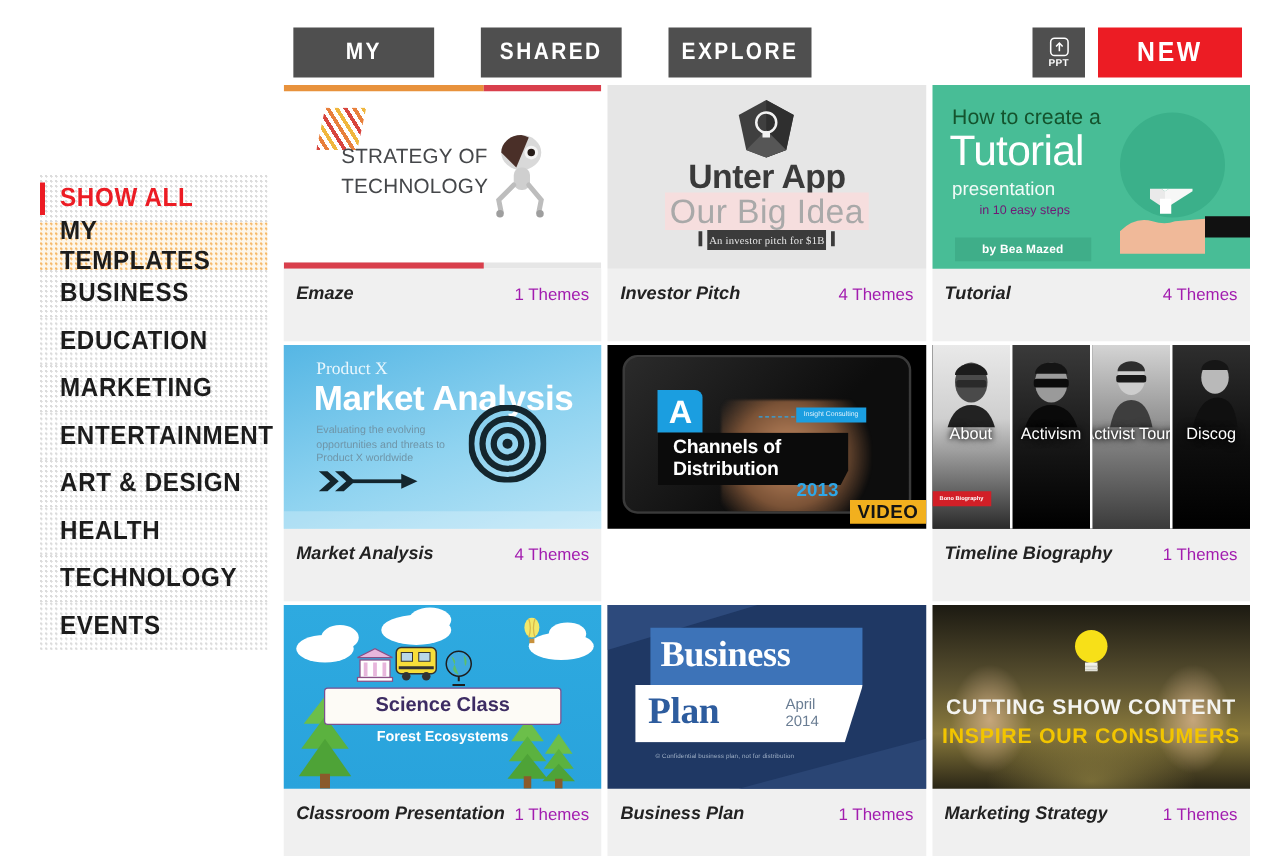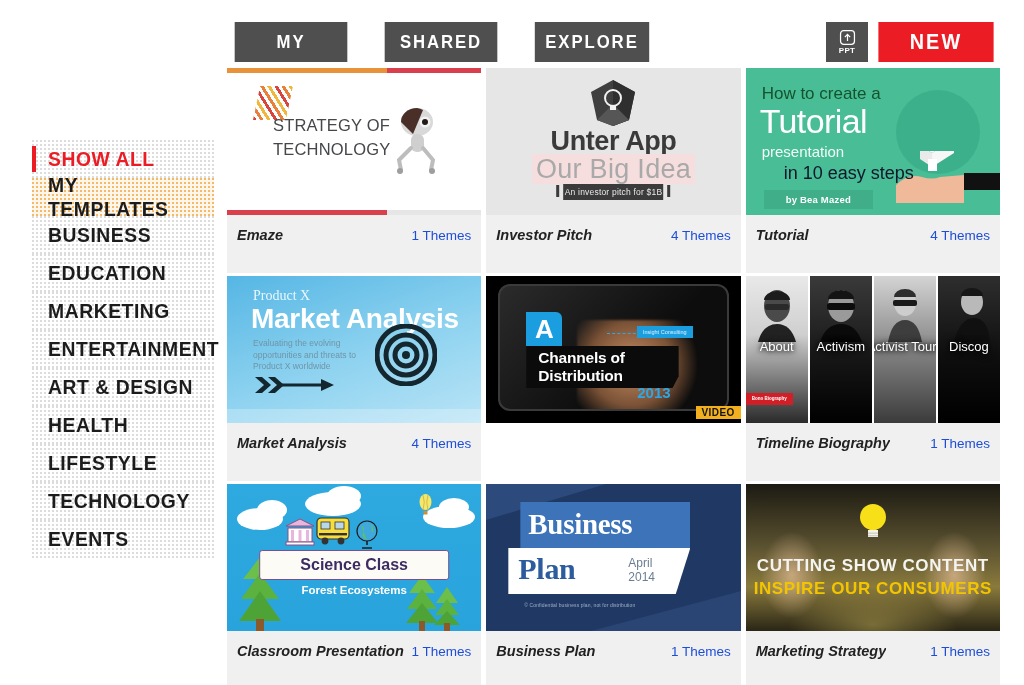--- a/index.html
+++ b/index.html
@@ -82,21 +82,21 @@
   .thumb { position: relative; width: 100%; height: 147px; overflow: hidden; background: #fff; }
   .caption {
     height: 58px; background: #f0f0f0;
     display: flex; align-items: center; justify-content: space-between;
     padding: 0 10px 18px 10px;
   }
   .cap-title {
     font-size: 14.5px; font-weight: bold; font-style: italic; color: #222;
     white-space: nowrap; overflow: hidden; text-overflow: ellipsis; max-width: 170px;
   }
-  .cap-themes { font-size: 13.5px; color: #1d4ed8; white-space: nowrap; }
+  .cap-themes { font-size: 13.5px; color: #a21caf; white-space: nowrap; }
 
   
   .prog { position: absolute; left:0; width: 100%; height: 5px; display: flex; }
   .prog.top { top: 0; }
   .prog.bot { bottom: 0; background:#e6e6e6; }
   .prog-a { background: #e8923c; }
   .prog-b { background: #d93f4c; }
 
   
   .c-emaze { background: #ffffff; }
@@ -121,34 +121,34 @@
     font-size: 27px; font-weight: bold; color: #3a3a3a; letter-spacing: -.4px;
   }
   .pitch-h2 {
     position: absolute; left: 0; right: 0; top: 86px; text-align: center;
     font-size: 27px; color: #a9a9a9; letter-spacing: .3px;
   }
   .pitch-h2 span { background: #f6dede; padding: 0 4px; }
   .pitch-banner {
     position: absolute; left: 50%; transform: translateX(-50%); top: 116px;
     background: #3b3b3b; color: #e9e9e9; font-size: 8.5px; padding: 3px 1px;
-    letter-spacing: .2px; white-space: nowrap;
+    letter-spacing: .2px; white-space: nowrap; font-family: Liberation Serif, serif;
   }
   .pitch-banner::before, .pitch-banner::after {
     content: ""; position: absolute; top: 1px; width: 3px; height: 12px; background: #3b3b3b;
   }
   .pitch-banner::before { left: -7px; }
   .pitch-banner::after { right: -7px; }
 
   
   .c-tutorial { background: #48bd96; }
   .tut-pre  { position: absolute; left: 16px; top: 16px; color:#14532d; font-size: 17px; }
   .tut-big  { position: absolute; left: 14px; top: 34px; color:#ffffff; font-size: 34px; letter-spacing: -.6px; }
   .tut-l1   { position: absolute; left: 16px; top: 75px; color:#f2fbf8; font-size: 15px; }
-  .tut-l2   { position: absolute; left: 16px; top: 95px; color:#0f172a; font-size: 18px; padding-left: 22px; }
+  .tut-l2   { position: absolute; left: 16px; top: 95px; color:#701a75; font-size: 10px; padding-left: 22px; }
   .tut-by   {
     position: absolute; left: 18px; top: 122px; background: #3fae89; color: #fff;
     font-size: 9.5px; font-weight: bold; padding: 4px 22px; letter-spacing: .2px;
   }
   .tut-circle {
     position: absolute; right: 20px; top: 22px; width: 84px; height: 84px;
     border-radius: 50%; background: #3bb08a;
   }
   .tut-hand { position: absolute; right: -4px; bottom: 8px; width: 118px; height: 56px; }
 
@@ -188,21 +188,21 @@
   .ch-title { color:#fff; font-size: 15.5px; font-weight: bold; padding-left: 12px; letter-spacing:-.2px; }
   .ch-year { position: absolute; right: 56px; top: 98px; color:#2ea7e8; font-size: 15px; font-weight: bold; }
   .ch-ins {
     position: absolute; right: 34px; top: 40px; background: #1b9ee0; color:#dff1fb;
     font-size: 5.5px; padding: 3px 6px; white-space: nowrap;
   }
   .ch-dots { position: absolute; right: 86px; top: 47px; width: 34px; height: 1px; border-top: 1px dashed #2ea7e8; }
   .video-badge {
     position: absolute; right: 0; bottom: 4px; background: #f2b01e; color: #141414;
     font-family: "Liberation Sans Narrow", "Liberation Sans", sans-serif;
-    font-weight: bold; font-size: 10px; padding: 1px 6px; letter-spacing: .4px; z-index: 5;
+    font-weight: bold; font-size: 15px; padding: 1px 6px; letter-spacing: .4px; z-index: 5;
   }
 
   
   .c-timeline { background:#111; display:flex; }
   .bio-panel { position: relative; flex: 1; height: 100%; overflow: hidden; }
   .bio-panel + .bio-panel { border-left: 2px solid #ffffff; }
   .bio-p1 { background: linear-gradient(180deg,#e9e9e9 0%, #cfcfcf 40%, #2a2a2a 100%); }
   .bio-p2 { background: linear-gradient(180deg,#3a3a3a 0%, #141414 60%, #000 100%); }
   .bio-p3 { background: linear-gradient(180deg,#d4d4d4 0%, #8d8d8d 45%, #3b3b3b 100%); }
   .bio-p4 { background: linear-gradient(180deg,#2e2e2e 0%, #0e0e0e 55%, #000 100%); }
@@ -327,23 +327,20 @@
       <span class="nav-label">MARKETING</span>
     </div>
     <div class="nav-item">
       <span class="nav-label">ENTERTAINMENT</span>
     </div>
     <div class="nav-item">
       <span class="nav-label">ART &amp; DESIGN</span>
     </div>
     <div class="nav-item">
       <span class="nav-label">HEALTH</span>
-    </div>
-    <div class="nav-item">
-      <span class="nav-label">LIFESTYLE</span>
     </div>
     <div class="nav-item">
       <span class="nav-label">TECHNOLOGY</span>
     </div>
     <div class="nav-item">
       <span class="nav-label">EVENTS</span>
     </div>
   </div>
 
   <div class="grid">

